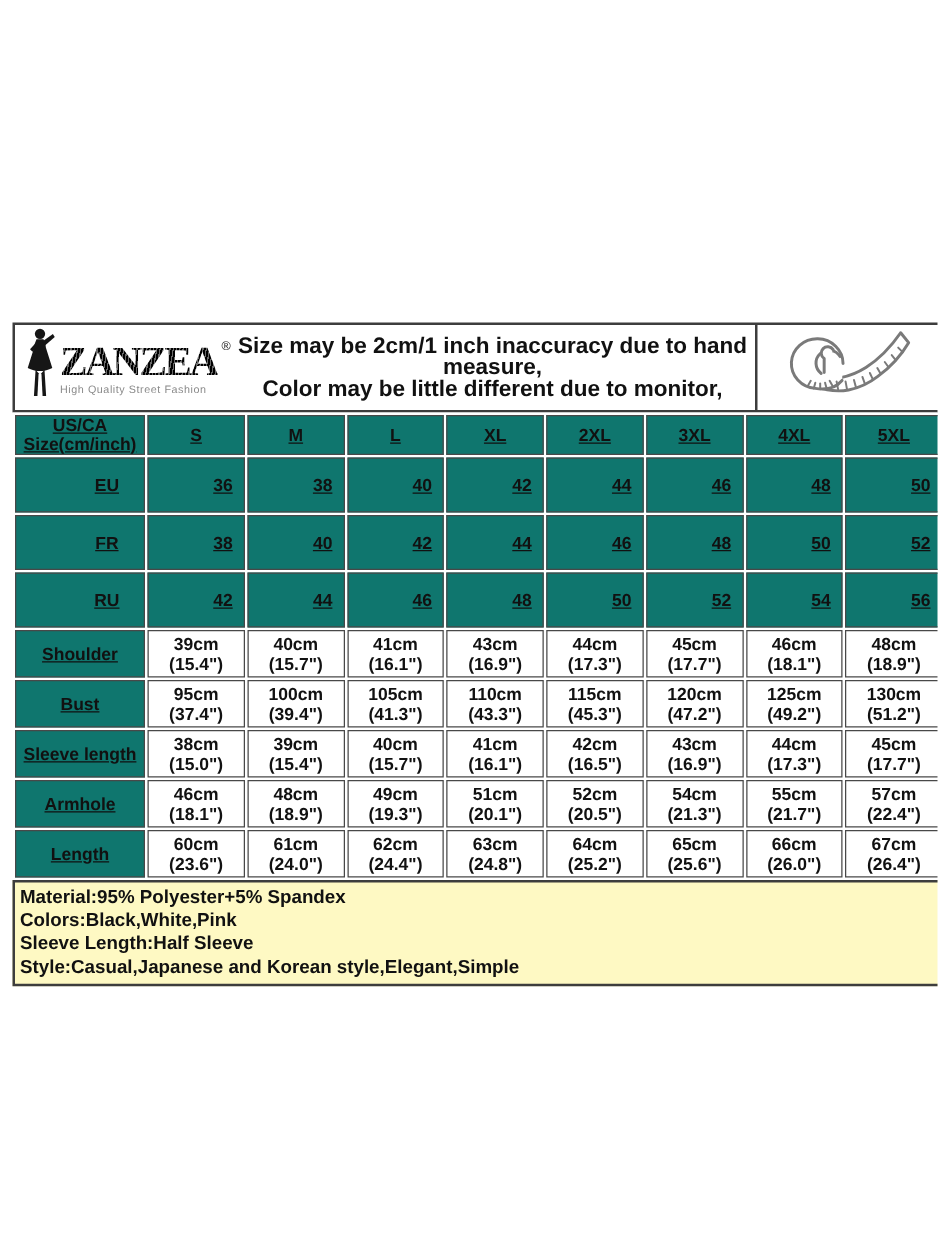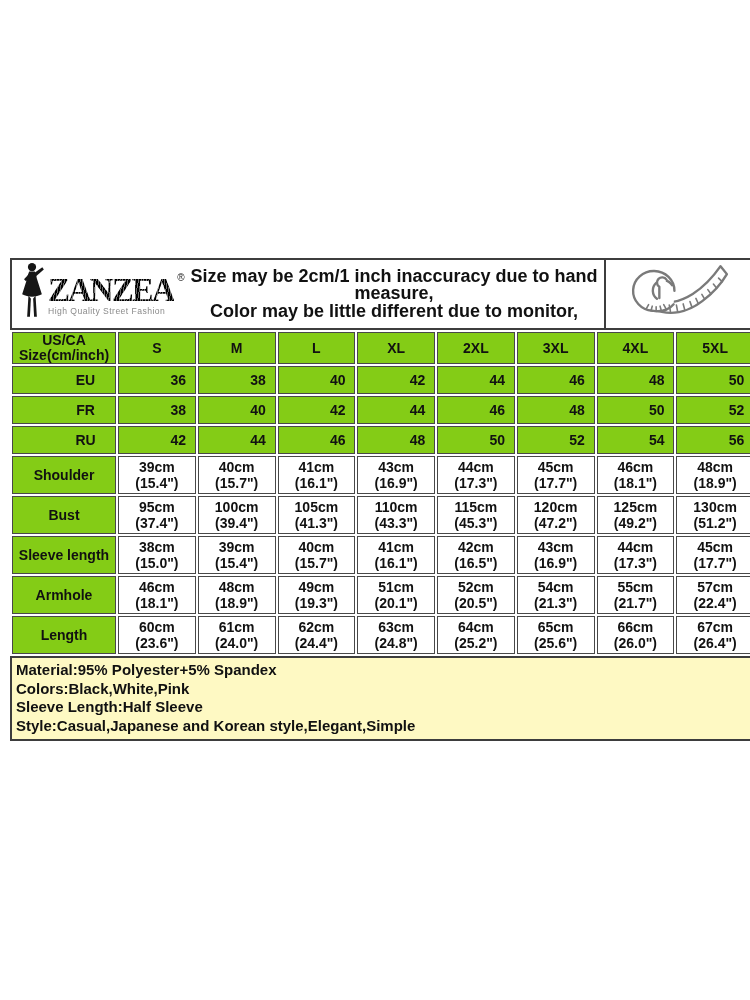--- a/index.html
+++ b/index.html
@@ -90,24 +90,24 @@
   }
   table.size-table td {
     border: 1px solid #484848;
     text-align: center;
     vertical-align: middle;
     font-weight: bold;
     font-size: 14px;
     background: #fff;
     padding: 0;
   }
-  table.size-table td.gray { background: #84cc16; }
+  table.size-table td.gray { background: #0f766e; text-decoration: underline; }
   td.corner-cell { line-height: 15px; padding: 2px 0; }
   tr.hdr-row td { height: 31px; }
-  tr.region-row td { height: 28px; padding-left: 43px; }
+  tr.region-row td { height: 44px; padding-left: 43px; }
   tr.meas-row td { height: 35px; line-height: 16px; padding: 2px 0; }
   .cm-line, .inch-line { display: block; }
 
   
   .info-box {
     border: 2px solid #3d3d3d;
     padding: 3px 4px 4px 4px;
     font-size: 15px;
     font-weight: bold;
     line-height: 18.6px;

